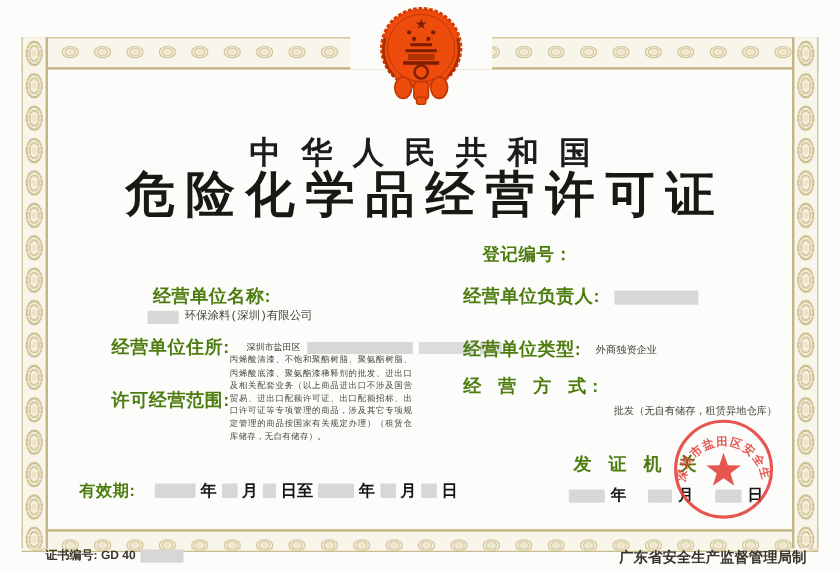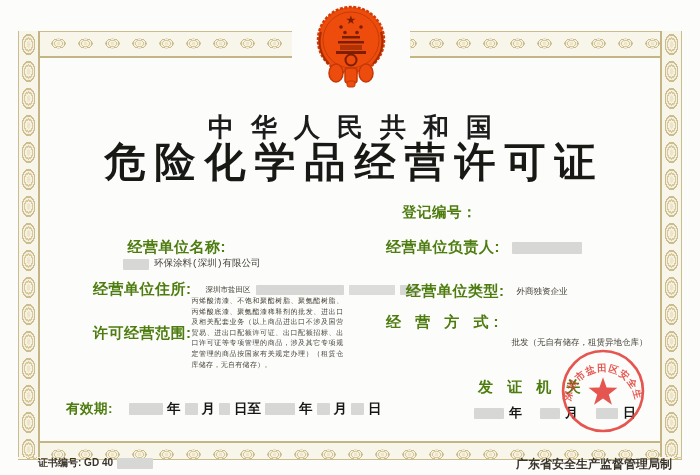--- a/index.html
+++ b/index.html
@@ -48,21 +48,21 @@
   .val{color:#45403a;}
   .rd{display:inline-block;background:#d7d7d5;border-radius:1px;flex:none;}
   .reg-row{left:402px;top:203px;gap:8px;}
   .reg-row .lbl{font-size:14.5px;}
   .reg-val{font-size:9.5px;color:#4b4136;display:flex;align-items:center;gap:2px;}
   .row-name{left:93px;top:238px;flex-direction:column;}
   .row-name .val{font-size:9.5px;margin-left:30px;display:flex;align-items:flex-end;gap:5px;font-family:Liberation Mono, monospace;}
   .row-manager{left:386px;top:238px;}
   .row-addr{left:93px;top:280px;}
   .row-addr .val{font-size:7.5px;margin-left:14px;display:flex;align-items:center;gap:5px;}
-  .row-type{left:386px;top:282px;margin-left:20px;}
+  .row-type{left:386px;top:282px;}
   .row-type .val{font-size:8.5px;margin-left:12px;}
   .row-scope{left:93px;top:296px;align-items:center;white-space:normal;}
   .scope-text{
     margin-left:14px;width:152px;font-size:7px;line-height:10.6px;
     color:#4a463e;letter-spacing:0.3px;text-align:justify;
   }
   .row-method{left:386px;top:313px;align-items:flex-start;}
   .row-method .val{font-size:8.5px;margin-left:8px;margin-top:24px;color:#4a463e;}
   .issuer-label{left:478px;top:378px;}
   

